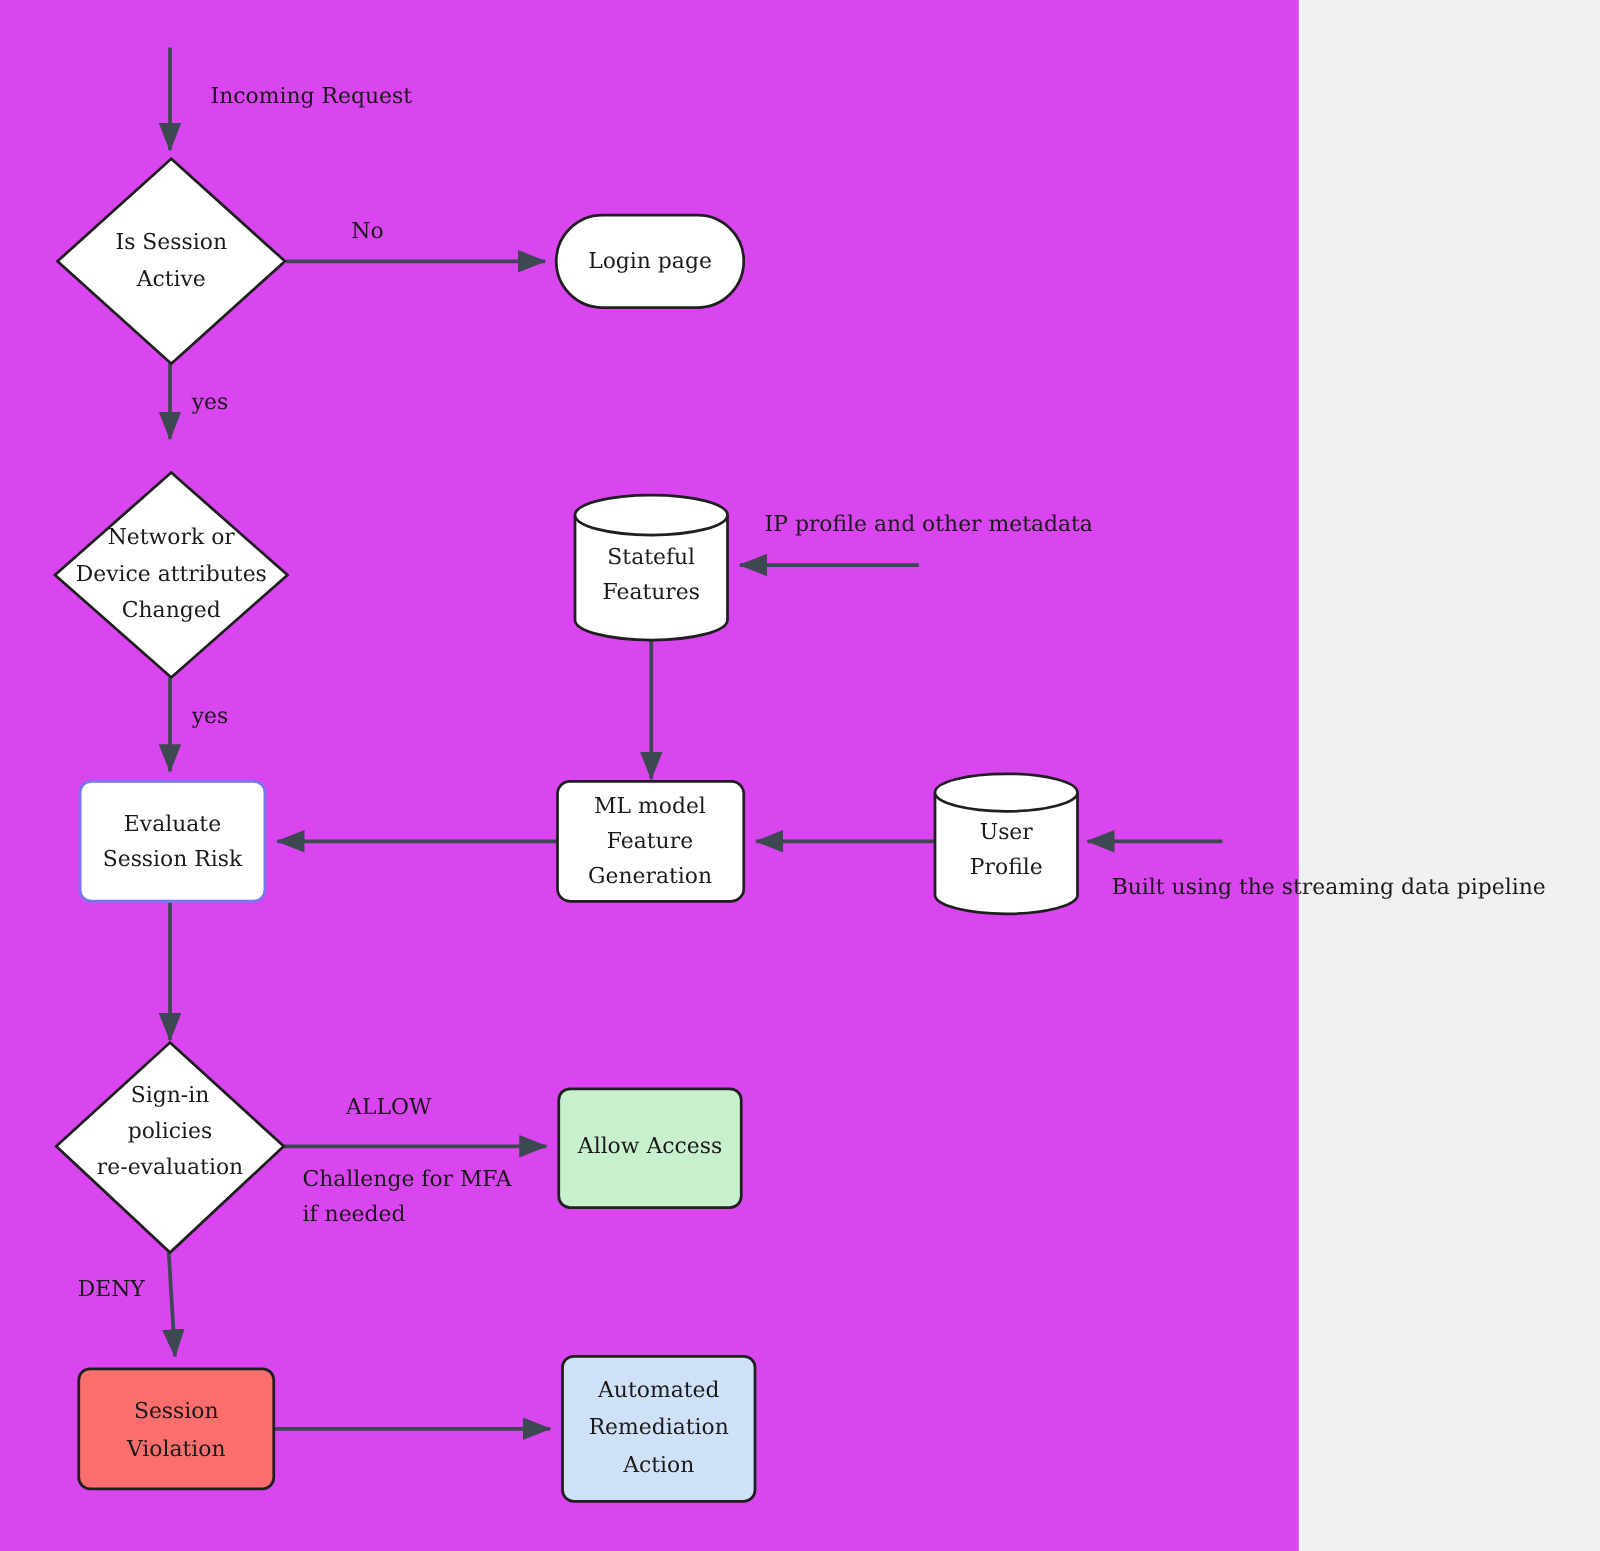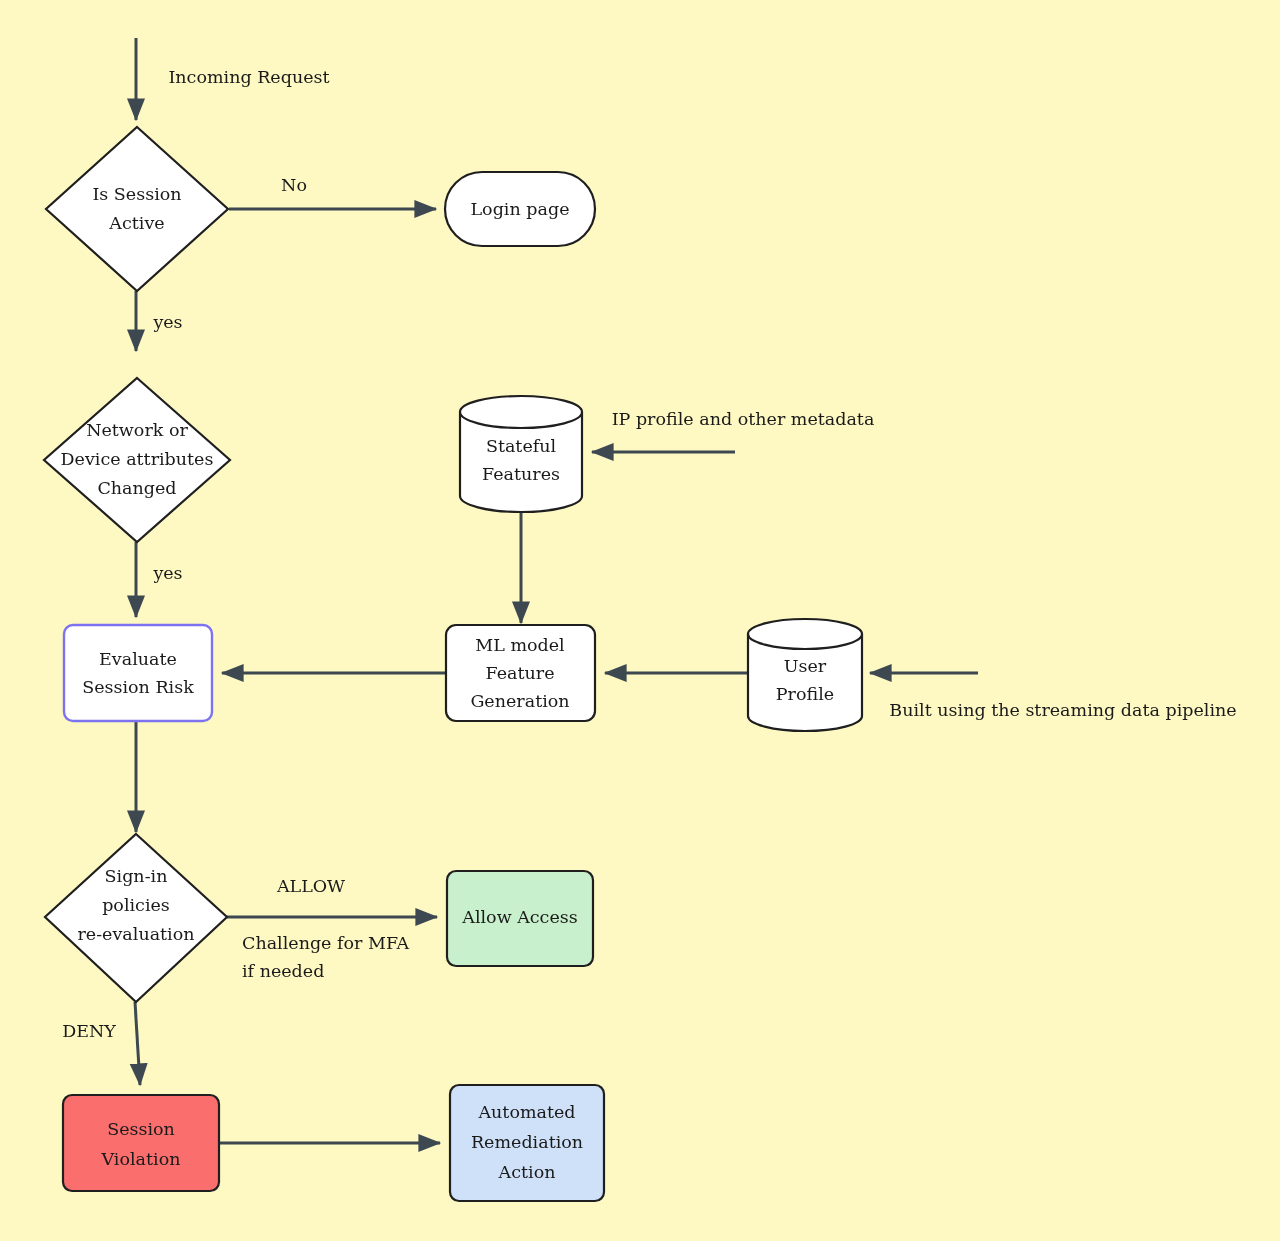--- a/index.html
+++ b/index.html
@@ -9,23 +9,23 @@
     background: #f0f1f3;
   }
   body {
     width: 1280px;
     height: 1241px;
     font-family: "DejaVu Serif", "Liberation Serif", serif;
     overflow: hidden;
   }
   #diagram-root {
     position: relative;
-    width: 1280px;
+    width: 1039px;
     height: 1241px;
-    background: #fef9c3;
+    background: #d946ef;
   }
   svg#flow-canvas {
     position: absolute;
     top: 0;
     left: 0;
     width: 1280px;
     height: 1241px;
   }
   .node-shape {
     stroke: #1f1f20;

